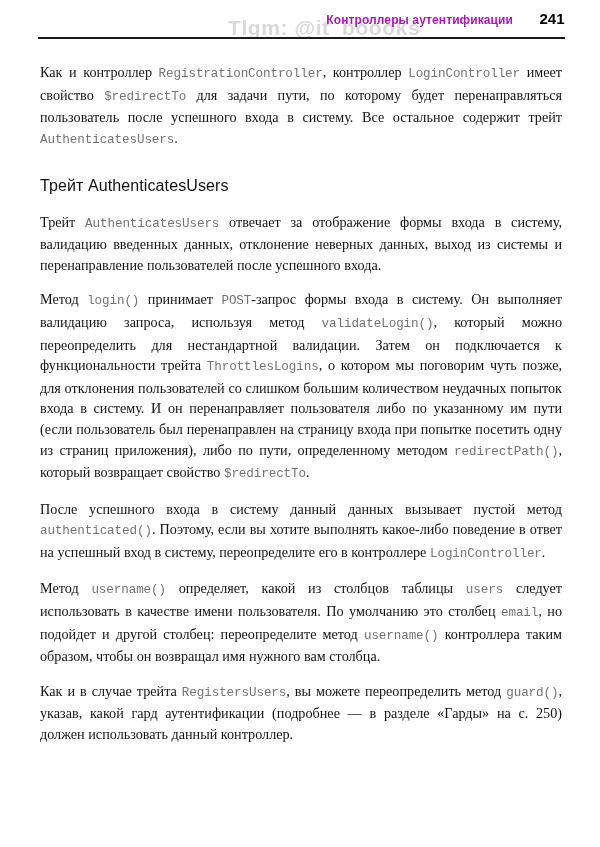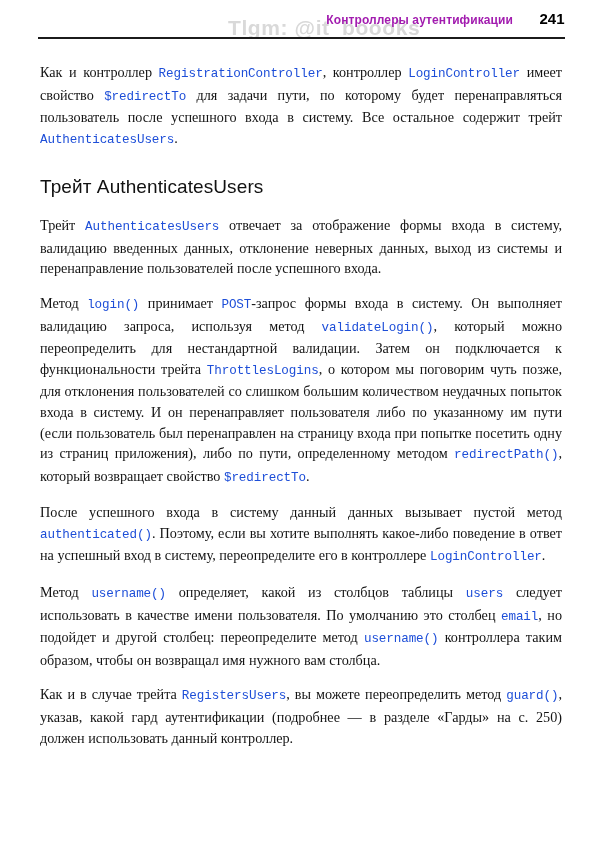--- a/index.html
+++ b/index.html
@@ -90,27 +90,27 @@
     text-justify: inter-word;
     hyphens: manual;
     color: #131313;
   }
   p.para:last-child { margin-bottom: 8px; }
 
   code, .code {
     font-family: "Liberation Mono", "DejaVu Sans Mono", monospace;
     font-size: 12.6px;
     letter-spacing: -0.1px;
-    color: #1d4ed8;
+    color: #737373;
     white-space: nowrap;
   }
 
   h2.section-heading {
     font-family: "Liberation Sans", "DejaVu Sans", sans-serif;
-    font-size: 19px;
+    font-size: 16px;
     font-weight: 400;
     color: #111111;
     margin: 26px 0 16px 0;
     letter-spacing: 0.1px;
     line-height: 1.2;
   }
   h2.section-heading:first-child { margin-top: 0; }
   .heading-gap-large { margin-top: 34px; }
 </style>
 </head>

